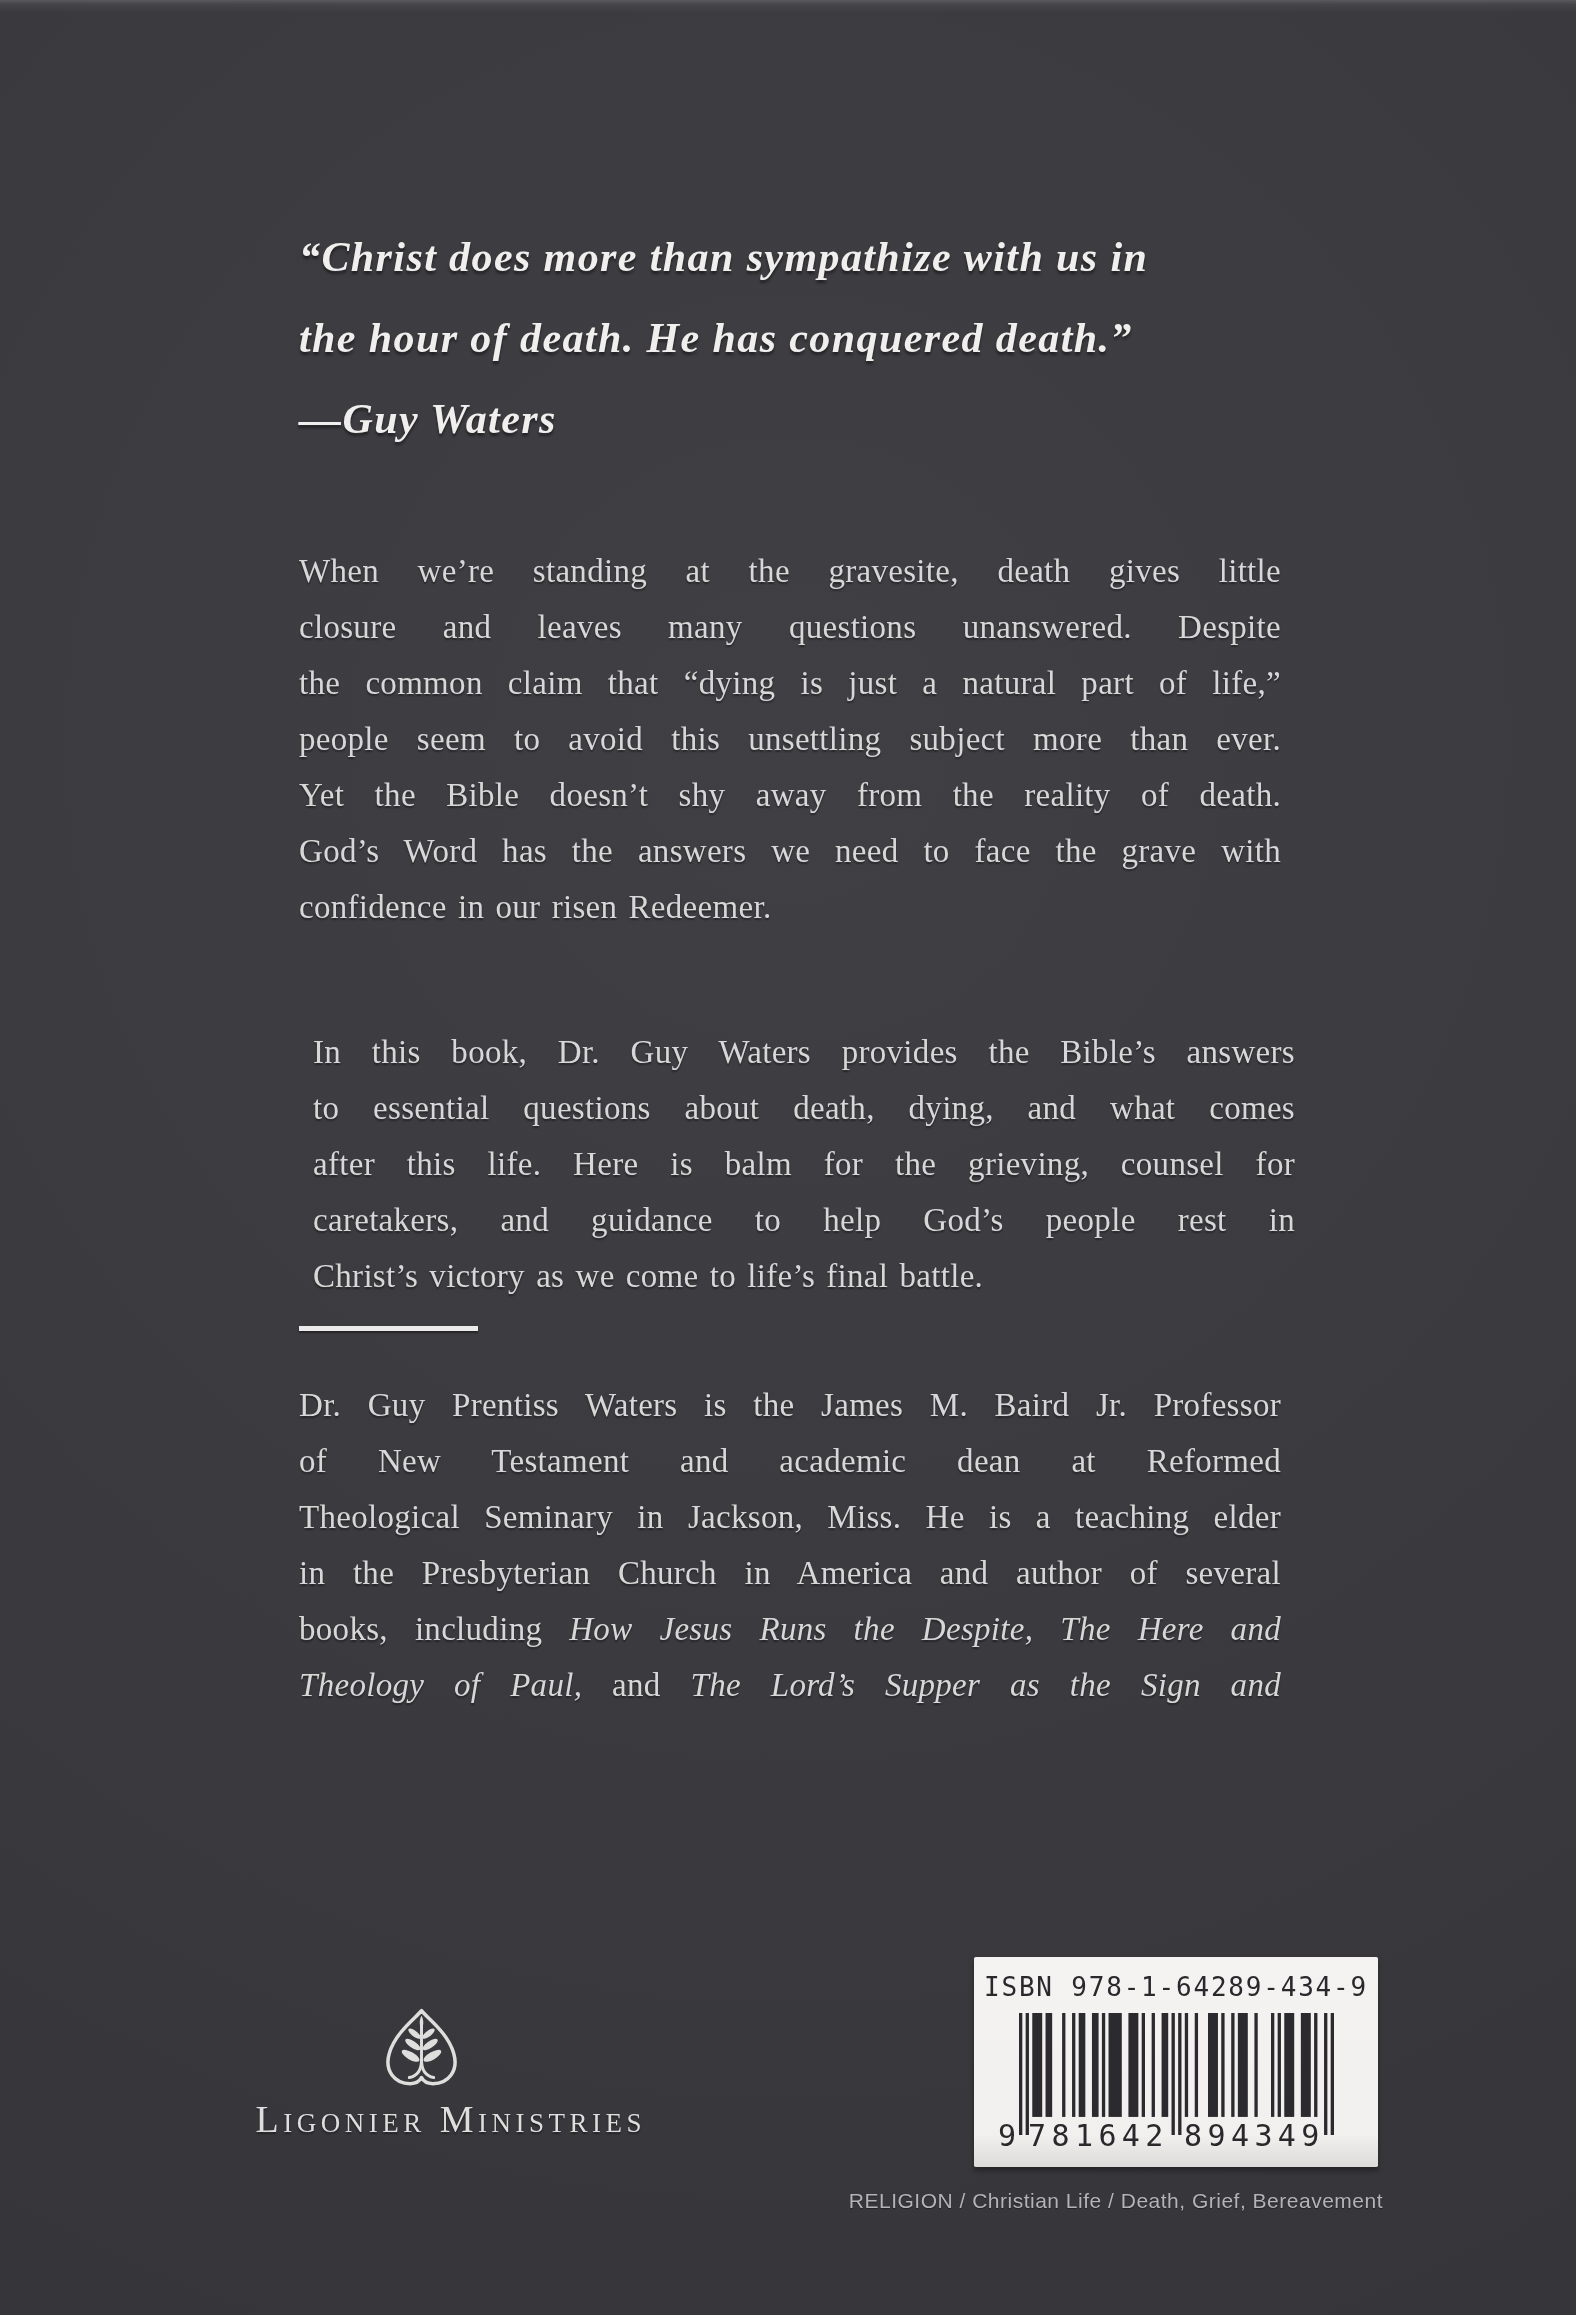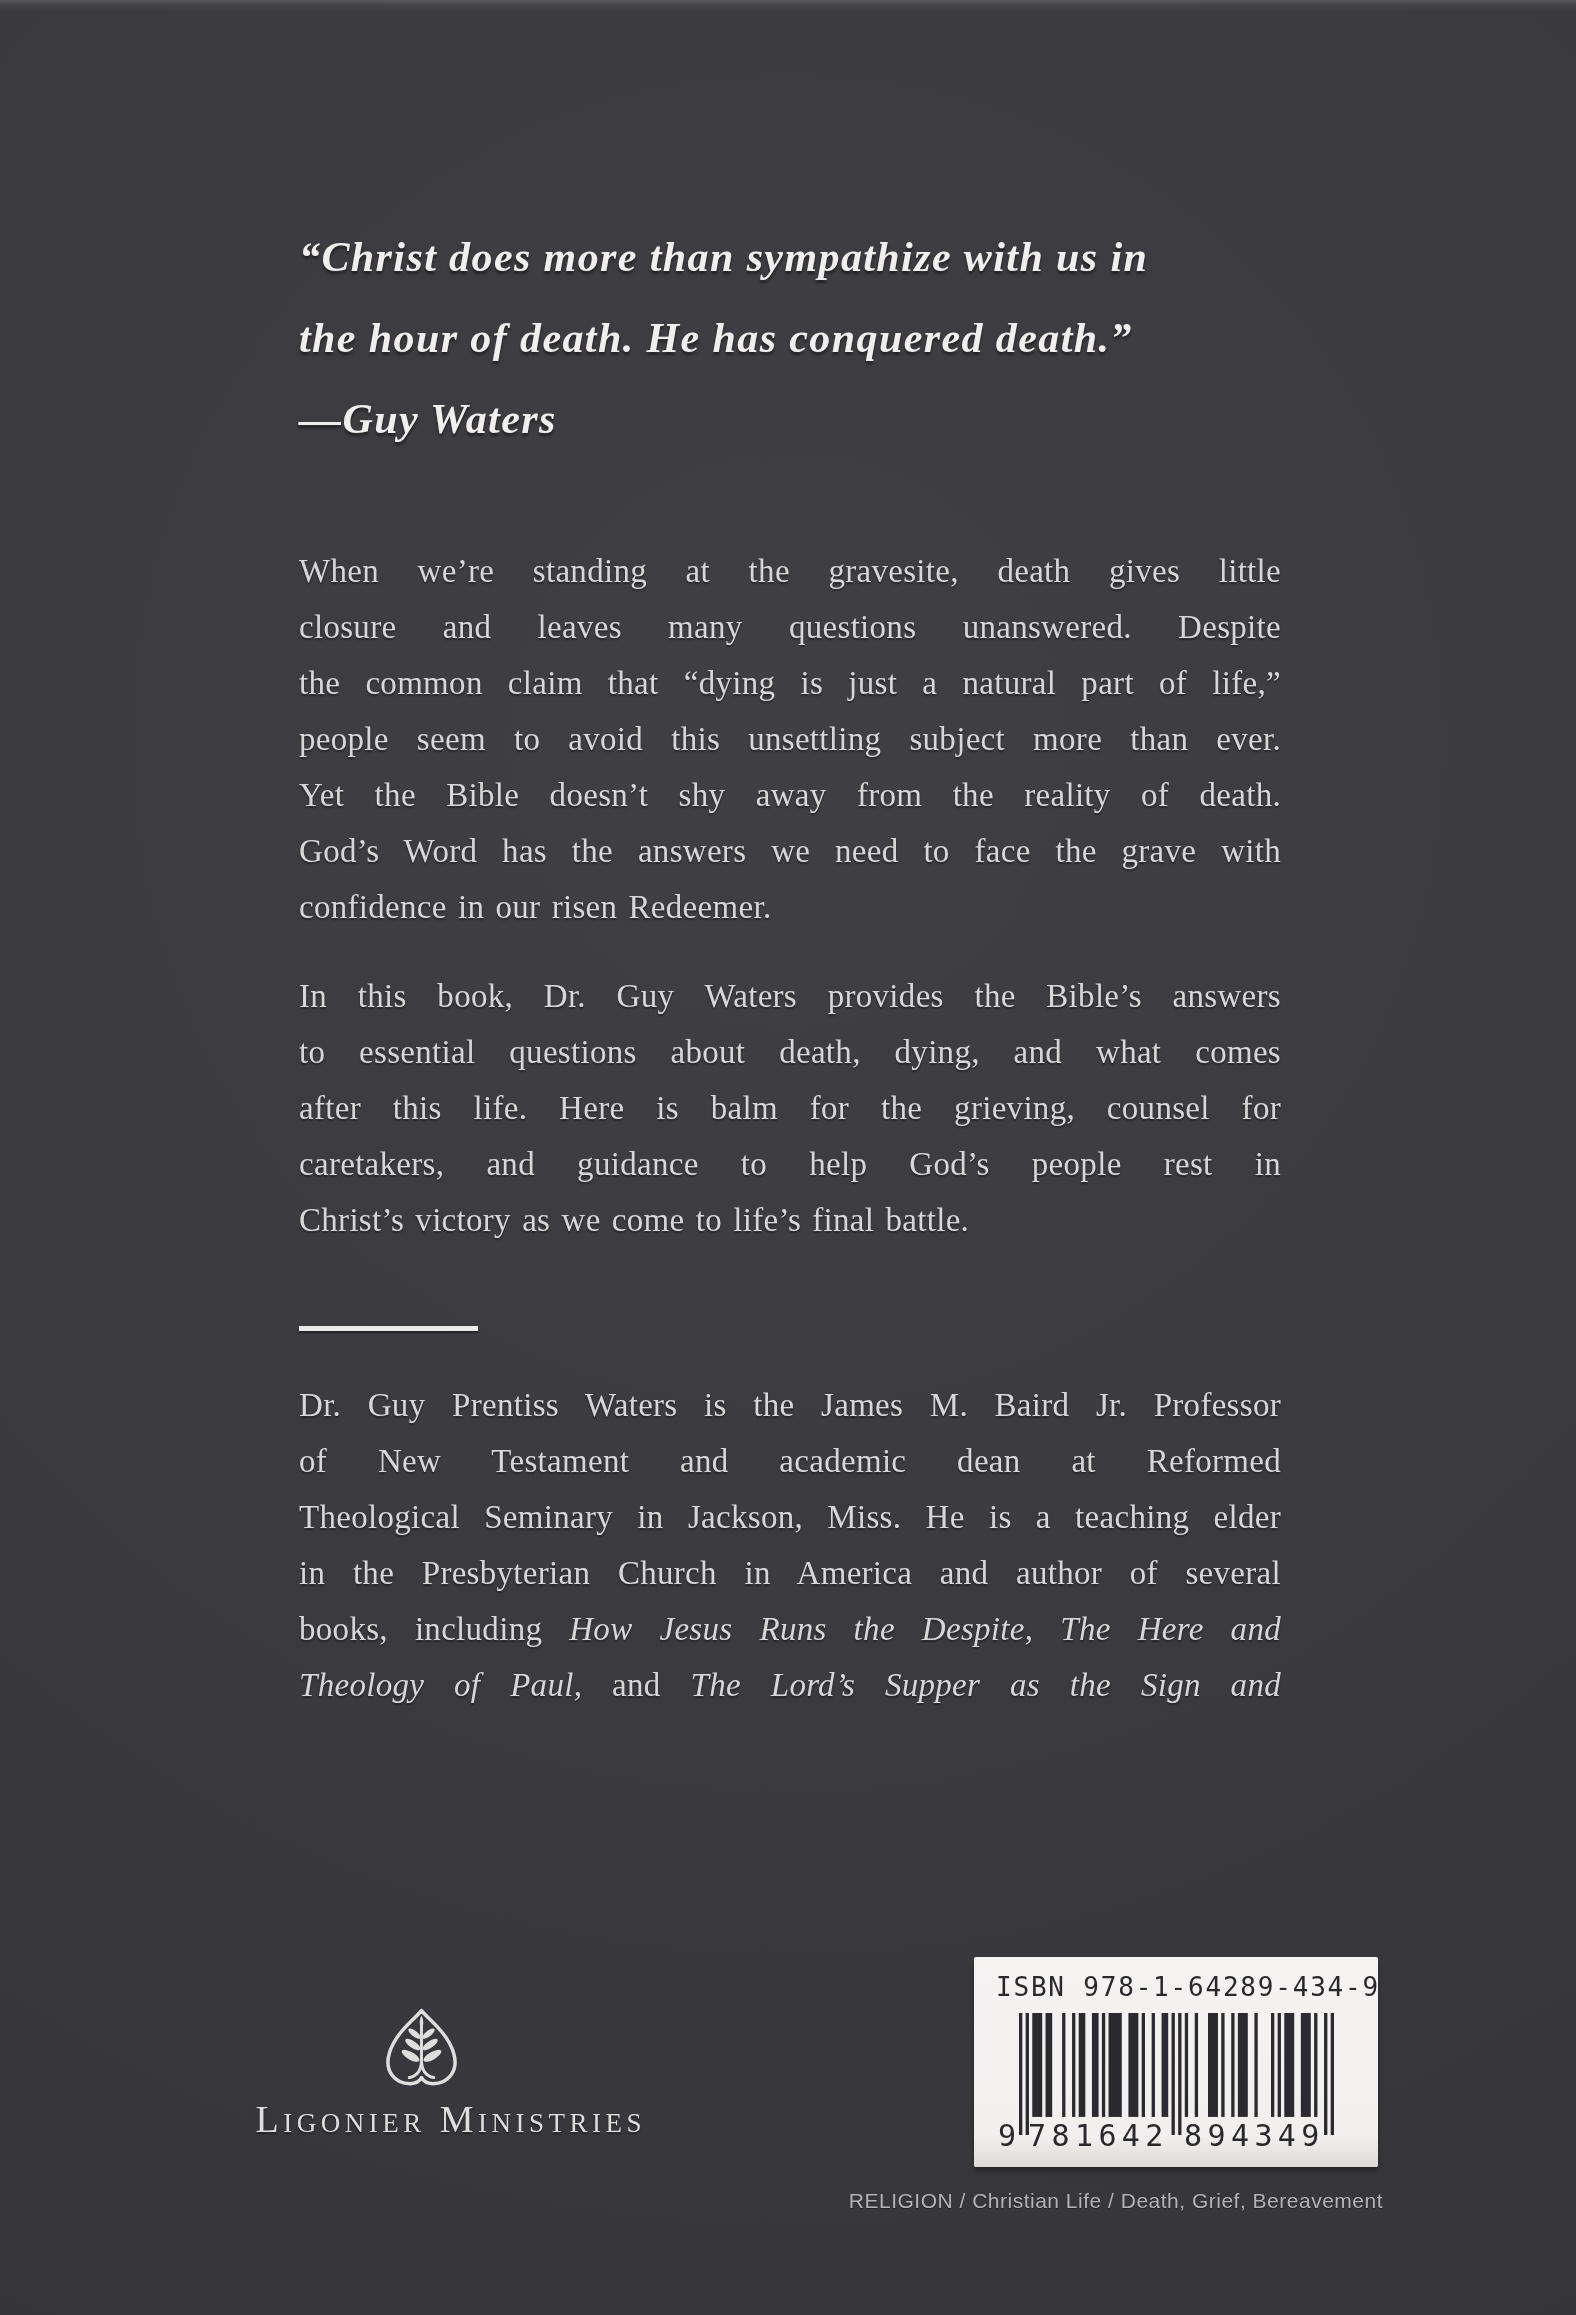--- a/index.html
+++ b/index.html
@@ -26,21 +26,21 @@
   .para{
     position:absolute;left:299px;width:982px;
     font-size:33px;line-height:56px;color:#d8d7d7;
     word-spacing:2.7px;letter-spacing:0.3px;
     text-shadow:0 1.8px 1.8px rgba(0,0,0,0.4);
   }
   .para .line{text-align:justify;text-align-last:justify;text-justify:inter-word;}
   .para .line.last{text-align:left;text-align-last:left;}
   .para i{font-style:italic;}
   .p1{top:543px;}
-  .p2{top:968px;}
+  .p2{top:1024px;margin-left:14px;}
   .p3{top:1377px;}
 
   .rule{
     position:absolute;left:299px;top:1326px;width:179px;height:4.5px;
     background:#eceaea;box-shadow:0 1.8px 1.8px rgba(0,0,0,0.45);
   }
 
   
   .logo{position:absolute;left:377px;top:2008px;width:89px;height:80px;}
   .logo svg{width:100%;height:100%;}
@@ -55,21 +55,21 @@
   
   .barcode{
     position:absolute;left:974px;top:1957px;width:404px;height:210px;
     background:linear-gradient(180deg,#f4f3f1 0%, #f1f0ee 85%, #dcdbd9 100%);
     border-radius:1.8px;
     box-shadow:0 3.6px 5.4px rgba(0,0,0,0.35);
     font-family:"DejaVu Sans Mono", monospace;color:#29282c;
   }
   .isbn{
     position:absolute;top:14.5px;left:0;width:100%;text-align:center;
-    font-size:26px;letter-spacing:1.8px;white-space:nowrap;padding-left:12px;
+    font-size:26px;letter-spacing:1.8px;white-space:nowrap;
   }
   .bars{position:absolute;left:45px;top:56px;width:315px;height:122px;}
   .bars rect{fill:#2b2a2e;}
   .d{position:absolute;top:161px;font-size:30px;letter-spacing:5.4px;white-space:nowrap;}
   .d1{left:9px;width:33px;text-align:right;letter-spacing:0;}
   .d2{left:54px;width:136px;text-align:center;}
   .d3{left:210px;width:136px;text-align:center;}
 
   .category{
     position:absolute;right:194px;top:2189px;

